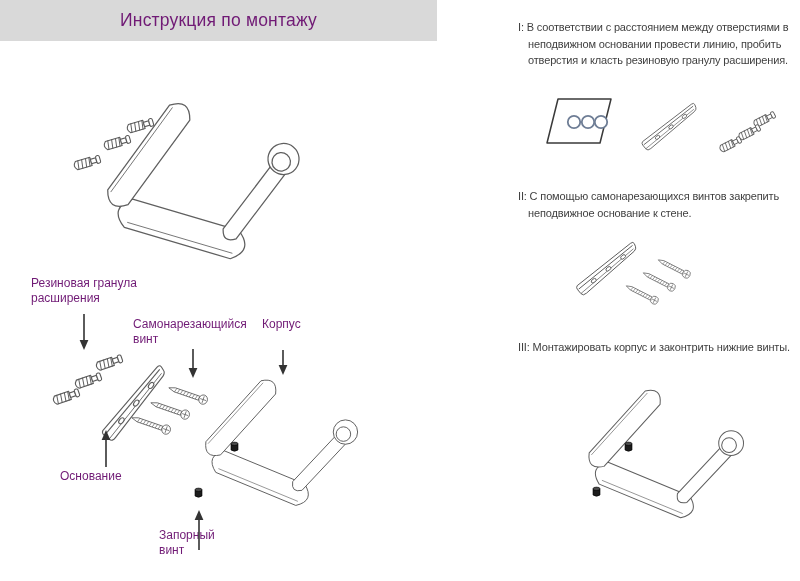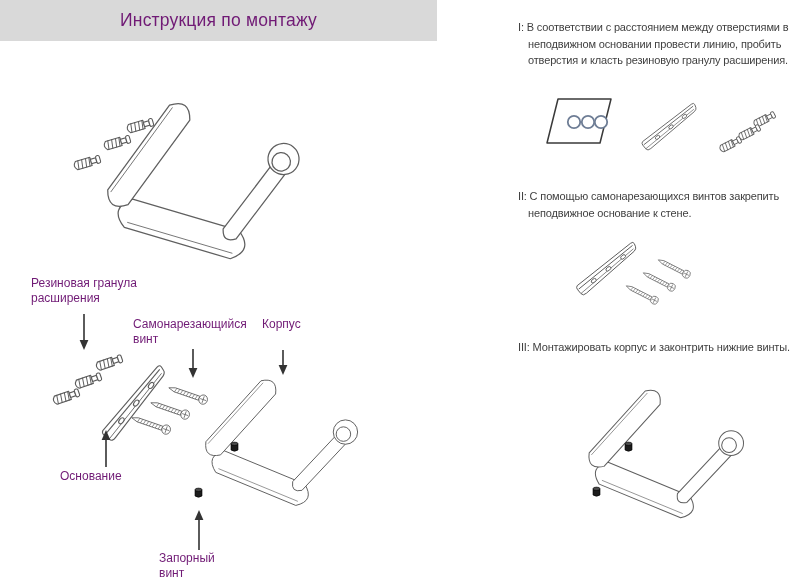--- a/index.html
+++ b/index.html
@@ -94,21 +94,21 @@
     <use href="#sym-screw" transform="translate(108,77) rotate(19) scale(0.78)"></use>
     <use href="#sym-body" transform="translate(165,35) scale(0.58)"></use>
     <use href="#sym-setscrew" transform="translate(205,106)"></use>
     <use href="#sym-setscrew" transform="translate(169,152)"></use>
   </svg>
 
   <div class="lbl" style="left:31px;top:276px;width:110px">Резиновая гранула расширения</div>
   <div class="lbl center" style="left:133px;top:317px;width:120px">Самонарезающийся винт</div>
   <div class="lbl" style="left:262px;top:317px">Корпус</div>
   <div class="lbl" style="left:60px;top:469px">Основание</div>
-  <div class="lbl center" style="left:159px;top:551px;width:80px">Запорный винт</div>
+  <div class="lbl center" style="left:159px;top:528px;width:80px">Запорный винт</div>
 
   <svg class="arr" style="left:77px;top:313px" width="14" height="38">
     <path class="shaft" d="M7,1 L7,28"></path>
       <path class="head" d="M7,37 L2.6,27 L11.4,27 Z"></path>
   </svg>
   <svg class="arr" style="left:186px;top:348px" width="14" height="31">
     <path class="shaft" d="M7,1 L7,21"></path>
       <path class="head" d="M7,30 L2.6,20 L11.4,20 Z"></path>
   </svg>
   <svg class="arr" style="left:276px;top:349px" width="14" height="27">

